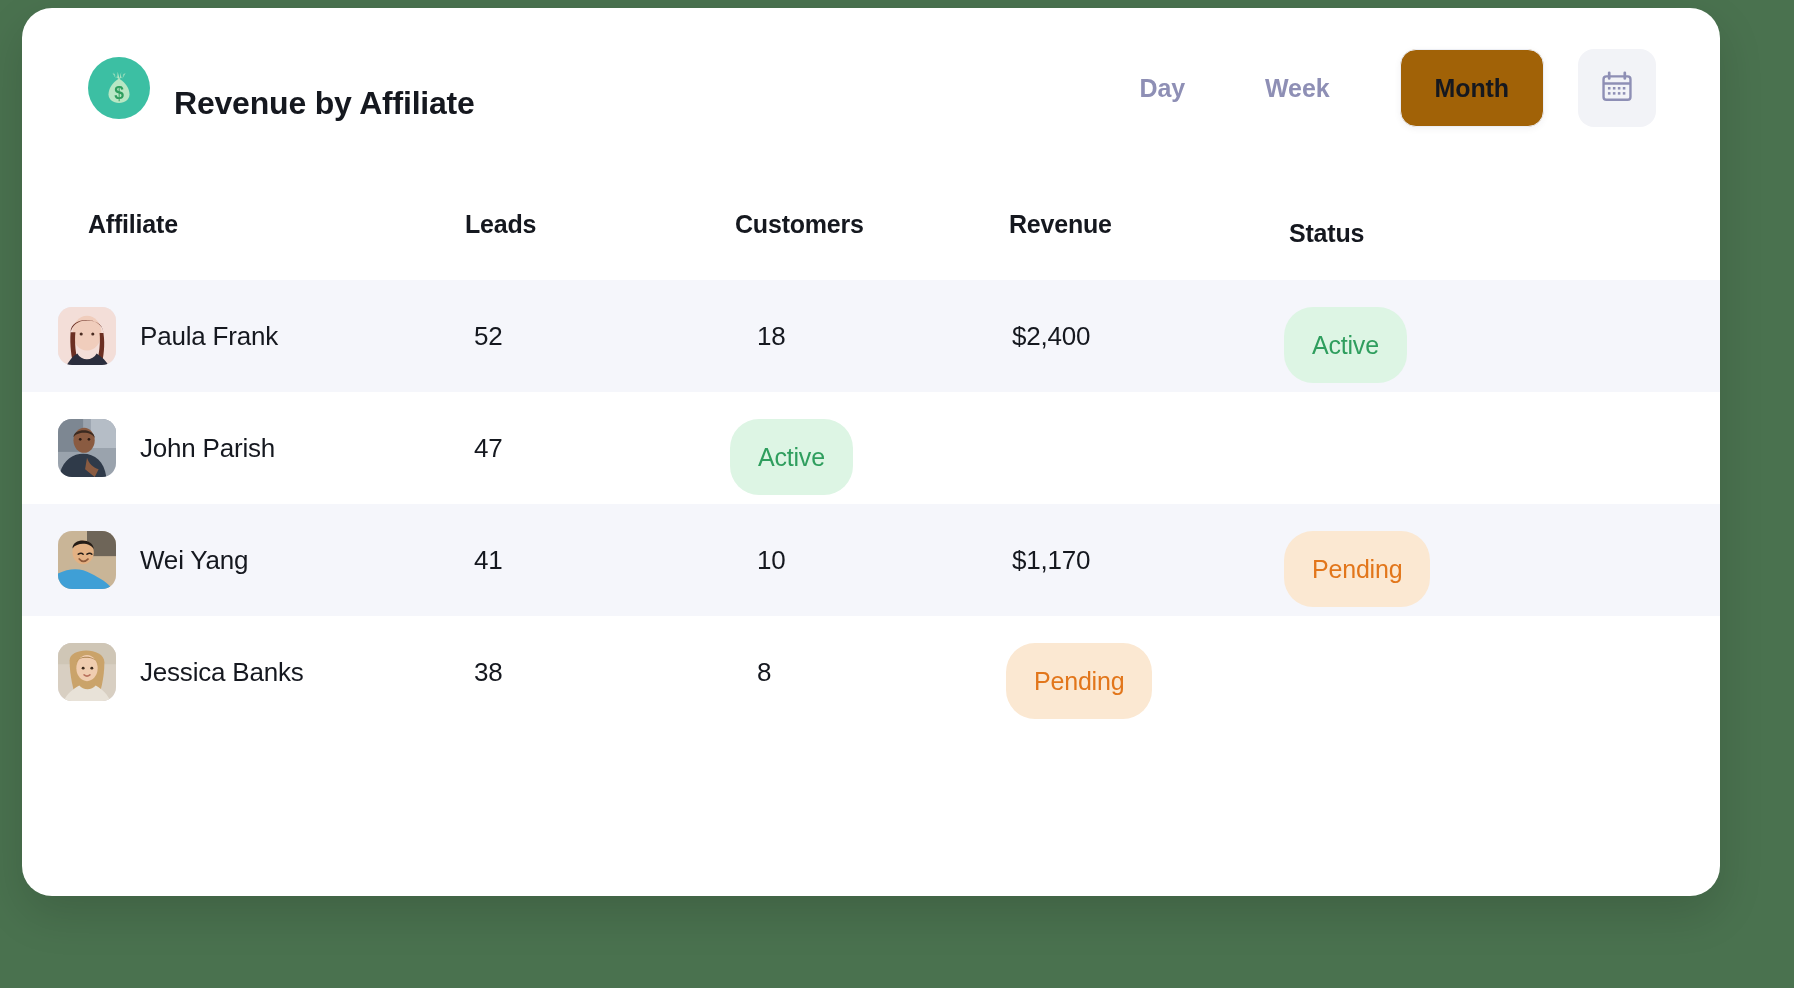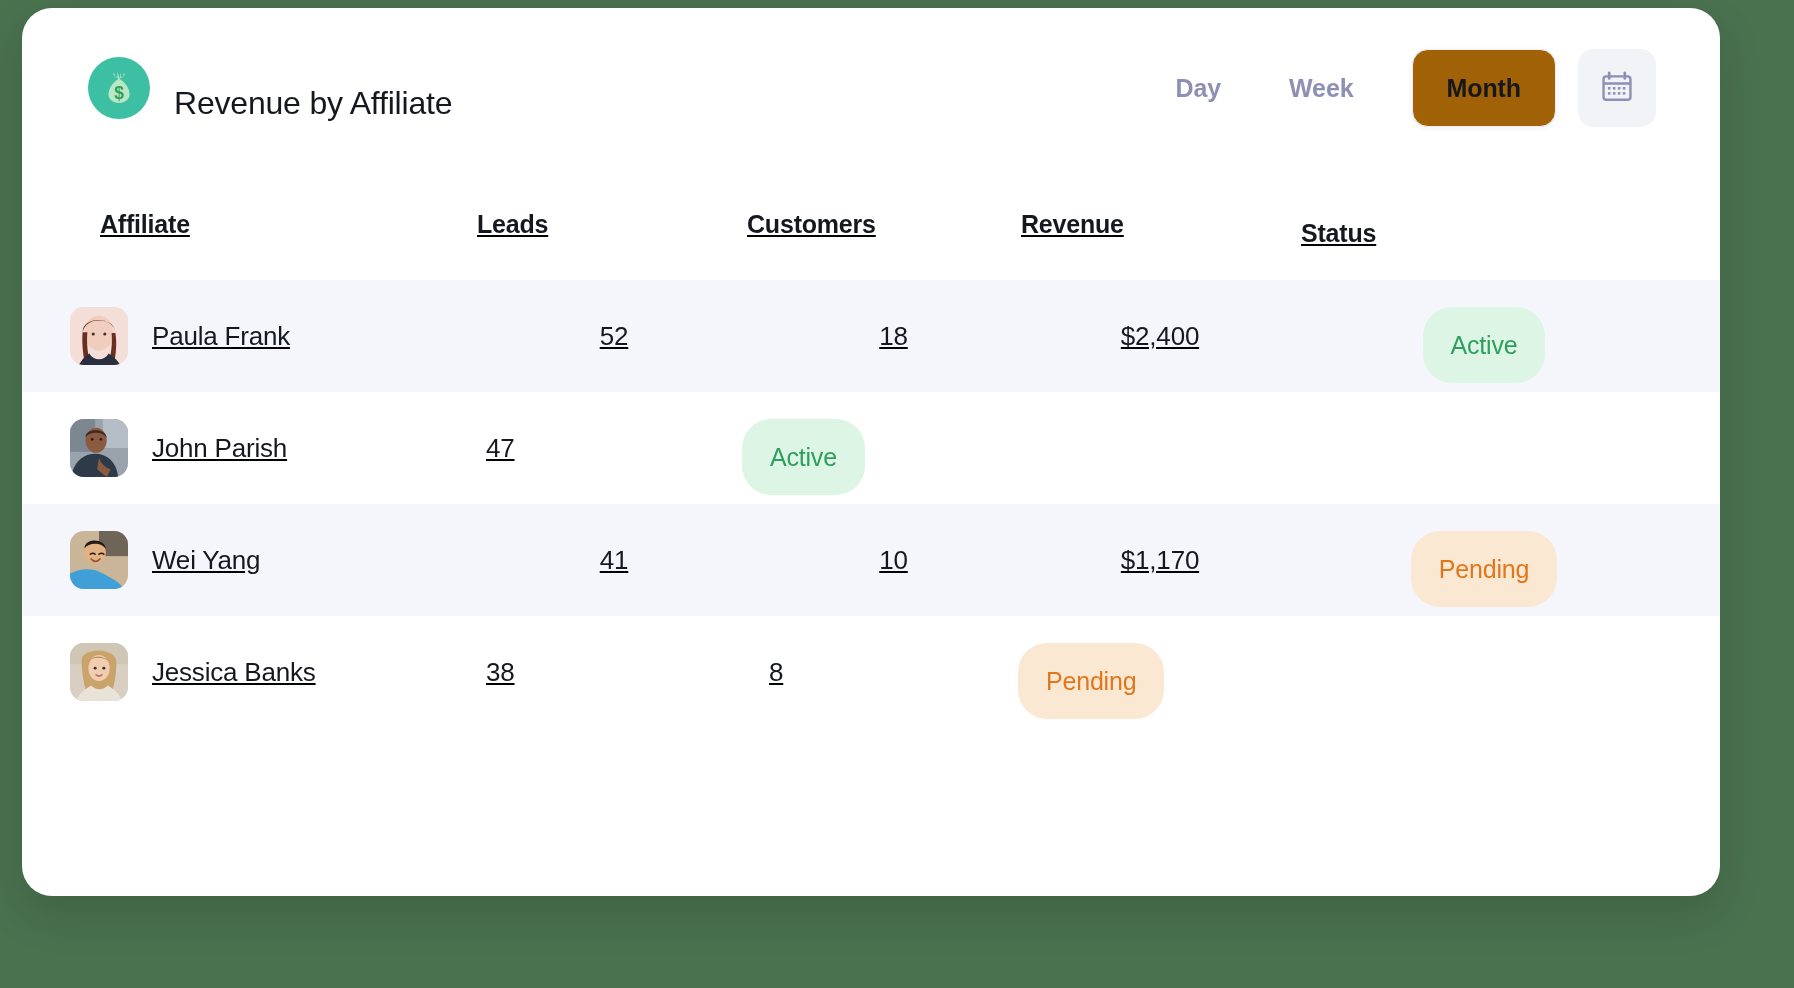--- a/index.html
+++ b/index.html
@@ -27,27 +27,27 @@
   }
   .brand { display:flex; align-items:center; margin-left:66px; }
   .logo-circle {
     width:62px; height:62px; border-radius:50%;
     background:#3cbfa3;
     display:flex; align-items:center; justify-content:center;
     flex:0 0 auto;
   }
   .page-title {
     margin-left:24px;
-    font-size:32px; font-weight:normal; color:#15181f;
+    font-size:32px; font-weight:bold; color:#15181f;
     letter-spacing:-0.2px; white-space:nowrap;margin-top:30px;
   }
 
   .header-controls {
     margin-left:auto; margin-right:64px;
-    display:flex; align-items:center; gap:0;
+    display:flex; align-items:center; gap:12px;
   }
   .range-tab {
     font-size:25px; font-weight:bold; color:#8e8fb5;
     background:none; border:none; cursor:pointer;
     padding:0 34px; letter-spacing:-0.1px;
     font-family:inherit;
   }
   .range-tab.active {
     color:#15181f;
     background:#a16207;
@@ -64,24 +64,24 @@
     border-radius:16px;
     background:#f2f3f7;
     border:none; cursor:pointer;
     display:flex; align-items:center; justify-content:center;
   }
 
   
   .table { position:absolute; left:0; top:160px; right:0; }
   .row {
     display:flex; align-items:center;
-    height:112px; padding-left:48px; padding-right:48px;text-decoration:underline;
+    height:112px; padding-left:36px; padding-right:48px;
   }
   .row.header-row { height:112px; }
-  .row.striped { background:#f5f6fb;text-align:center; }
+  .row.striped { background:#f5f6fb; }
 
   .col-affiliate { width:400px; display:flex; align-items:center; flex:0 0 auto; }
   .col-leads     { width:272px; flex:0 0 auto; }
   .col-customers { width:276px; flex:0 0 auto; }
   .col-revenue   { width:278px; flex:0 0 auto; }
   .col-status    { flex:1 1 auto;margin-top:18px; }
 
   .th {
     font-size:25px; font-weight:bold; color:#15181f;
     letter-spacing:-0.2px;

